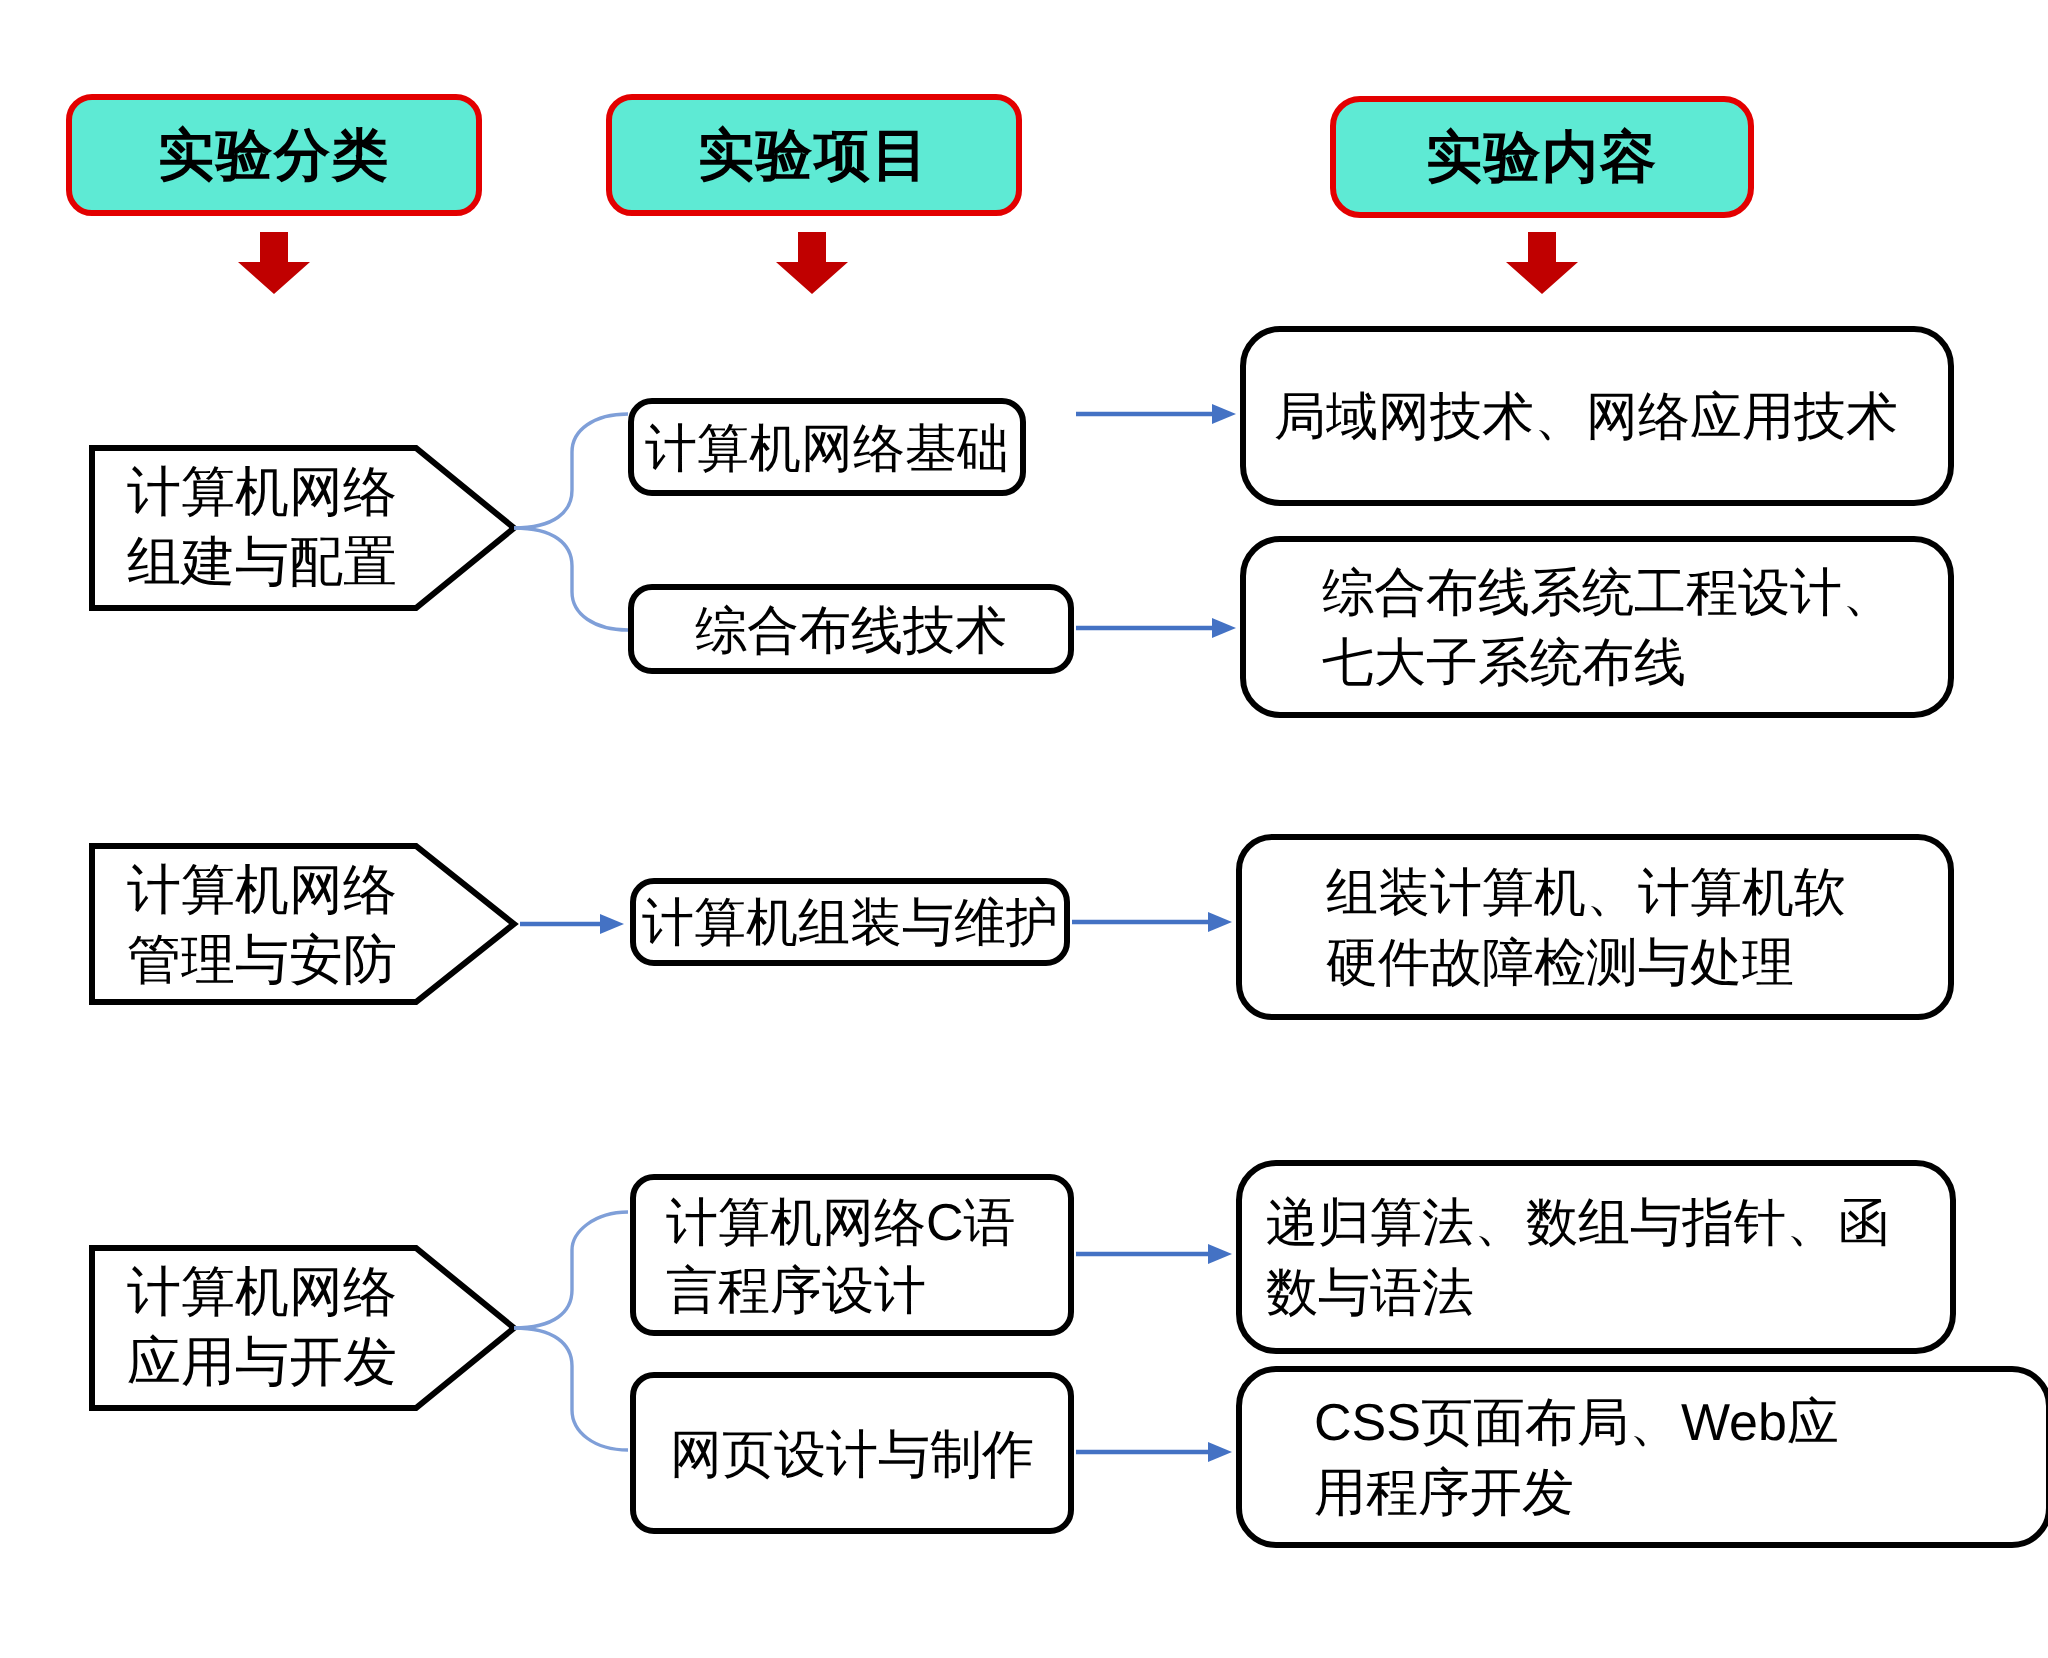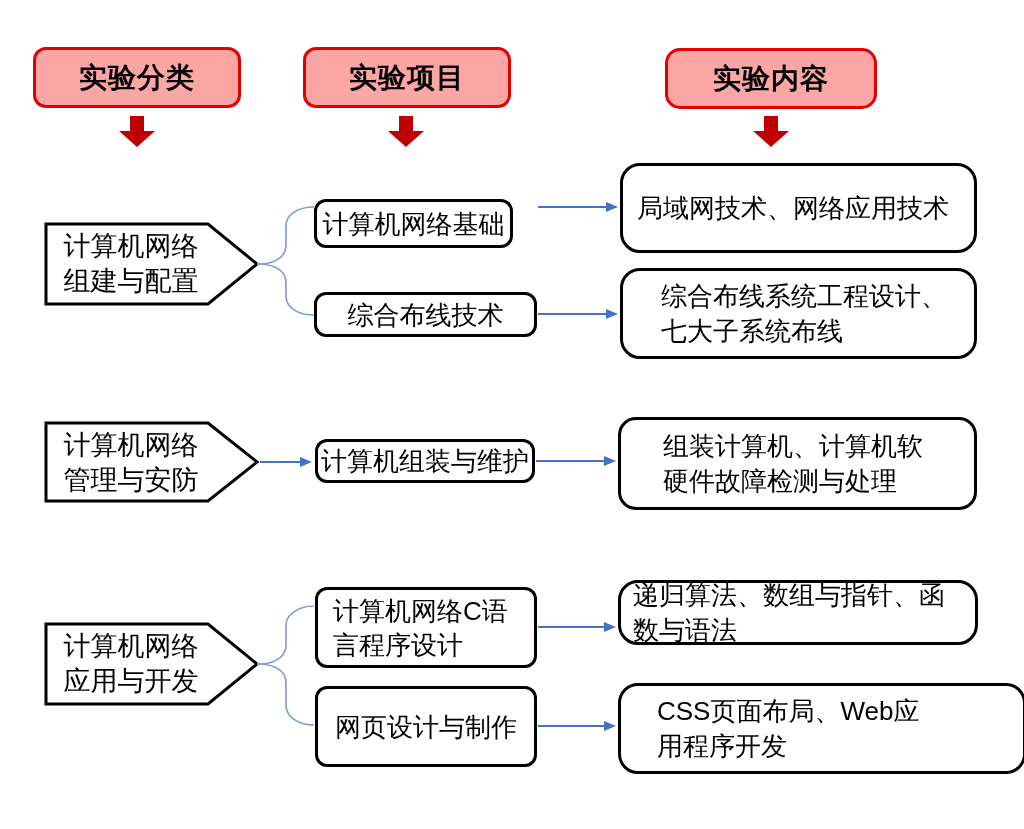--- a/index.html
+++ b/index.html
@@ -14,21 +14,21 @@
   }
   #shapes {
     position: absolute;
     left: 0; top: 0;
     width: 1024px; height: 829px;
   }
   .hdr {
     position: absolute;
     border: 3px solid #e30000;
     border-radius: 13px;
-    background: #fca5a5;
+    background: #5eead4;
     display: flex;
     align-items: center;
     justify-content: center;
     font-size: 28px;
     font-weight: bold;
     letter-spacing: 1px;
     box-sizing: border-box;
   }
   .cat-text {
     position: absolute;
@@ -124,18 +124,18 @@
 管理与安防</div>
   <div class="pbox" style="left:315px; top:439px; width:220px; height:44px;">计算机组装与维护</div>
   <div class="cbox" style="left:618px; top:417px; width:359px; height:93px; padding-left:42px;border-radius:18px;">组装计算机、计算机软
 硬件故障检测与处理</div>
 
   <div class="cat-text" style="left:48px; top:626px; width:166px; height:76px;">计算机网络
 应用与开发</div>
   <div class="pbox left-align" style="left:315px; top:587px; width:222px; height:81px;">计算机网络C语
 言程序设计</div>
   <div class="pbox" style="left:315px; top:686px; width:222px; height:81px;">网页设计与制作</div>
-  <div class="cbox" style="left:618px; top:580px; width:360px; height:65px; padding-left:12px;">递归算法、数组与指针、函
+  <div class="cbox" style="left:618px; top:580px; width:360px; height:97px; padding-left:12px;">递归算法、数组与指针、函
 数与语法</div>
   <div class="cbox" style="left:618px; top:683px; width:408px; height:91px; padding-left:36px;">CSS页面布局、Web应
 用程序开发</div>
 
 </div>
 
 </body></html>

